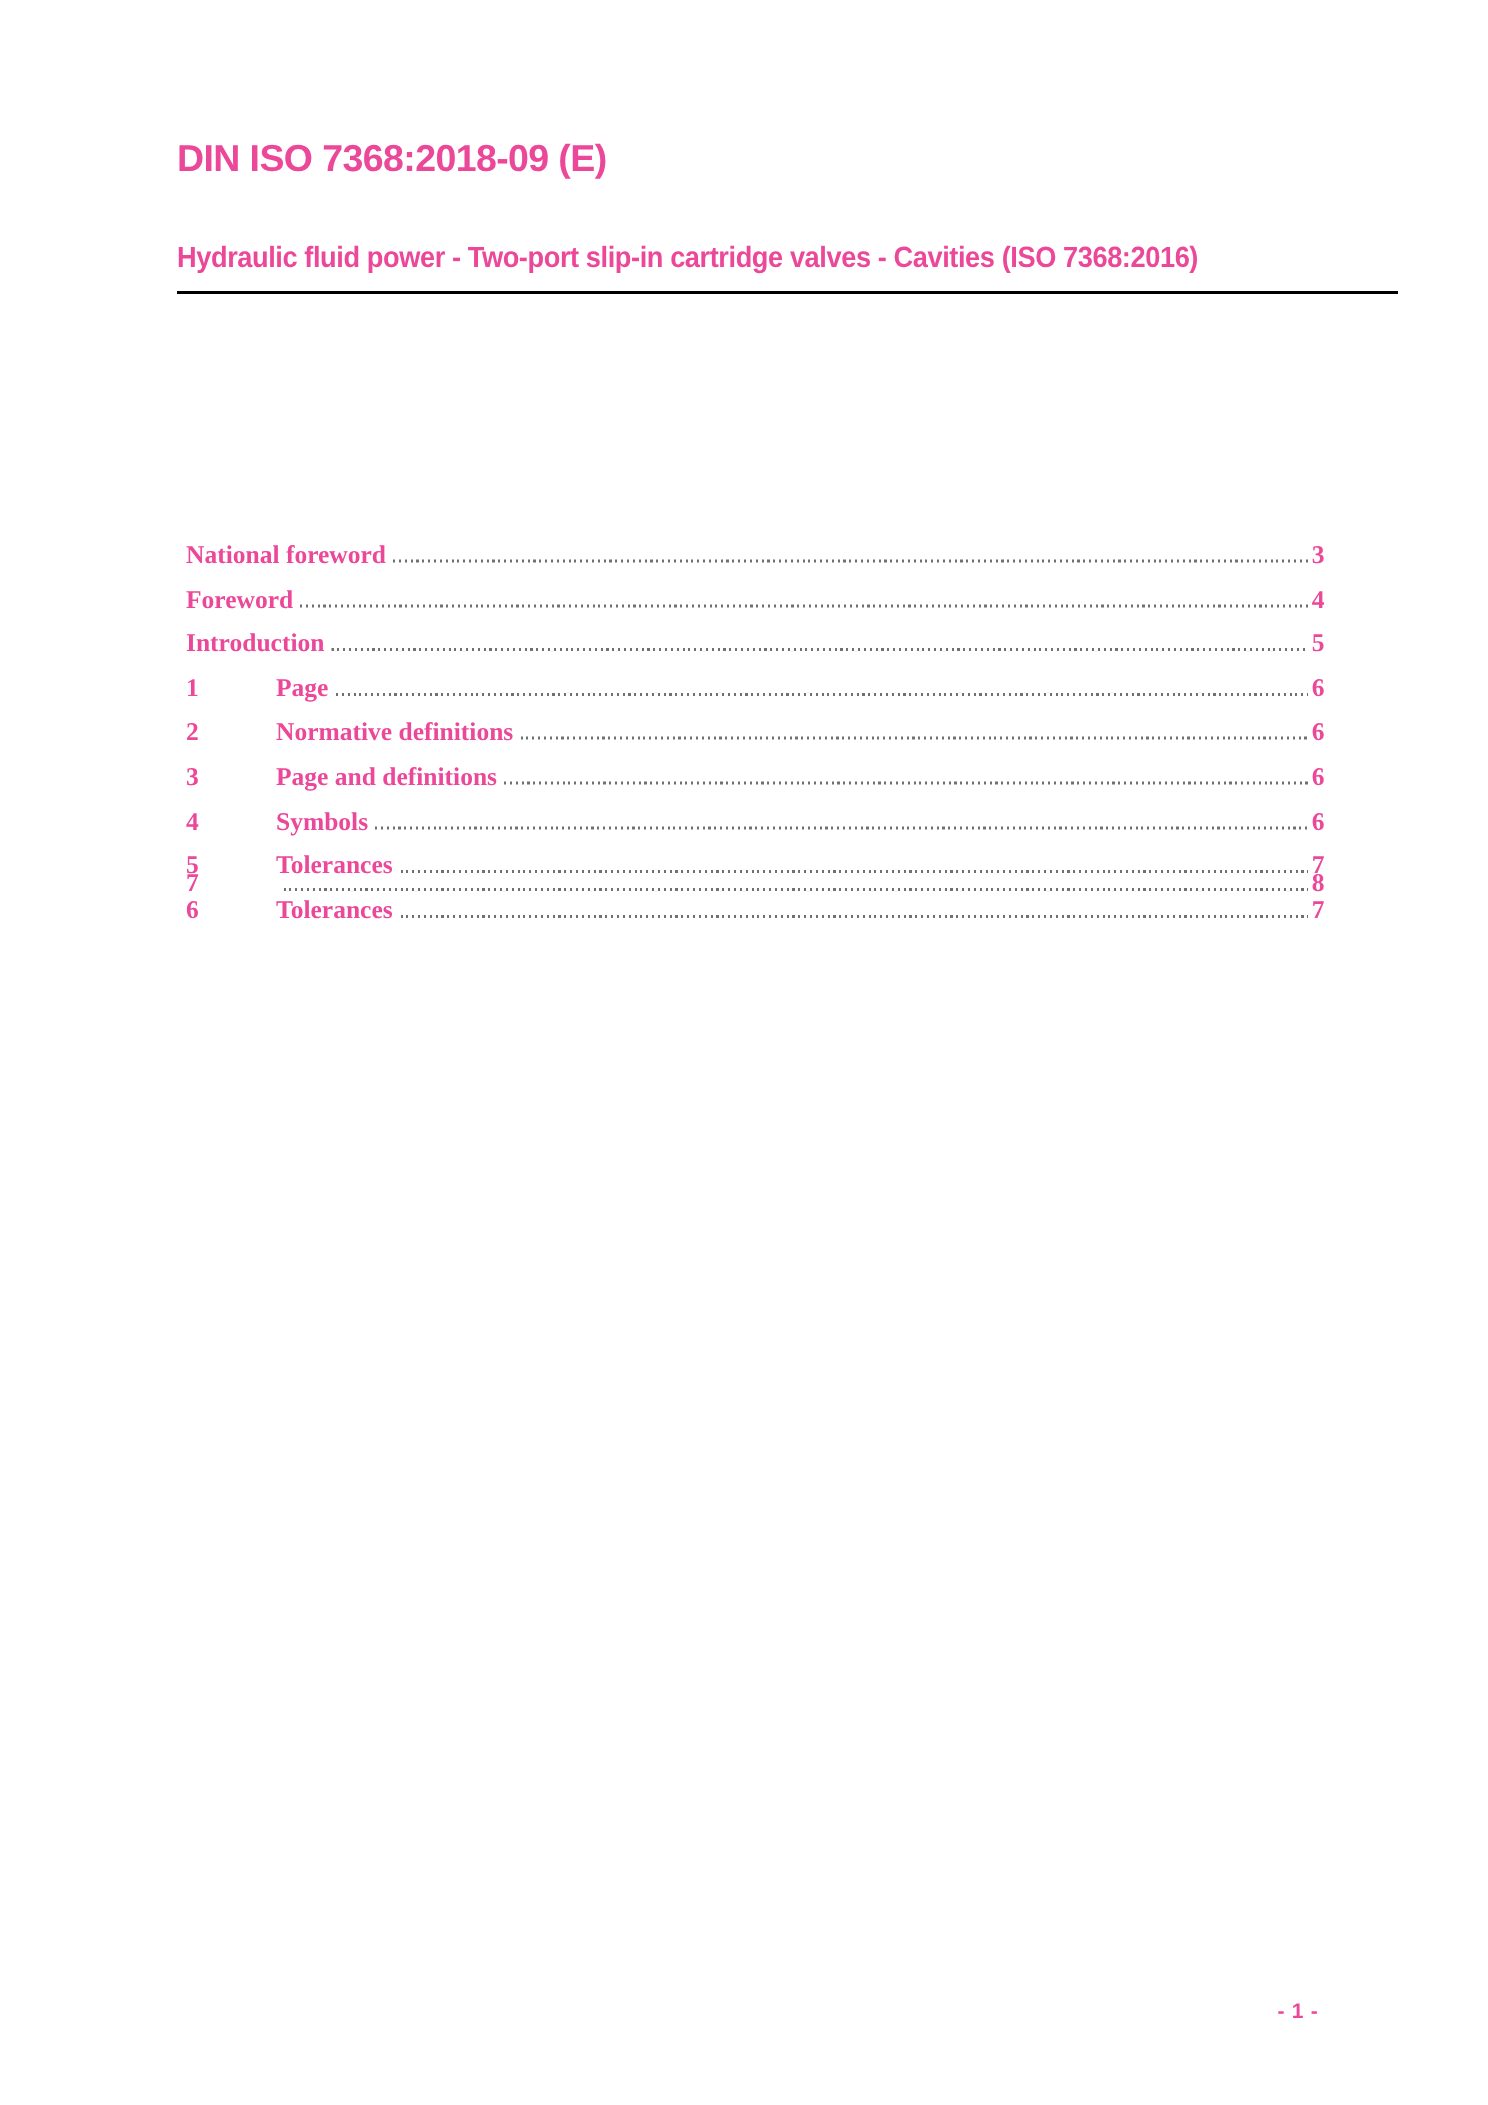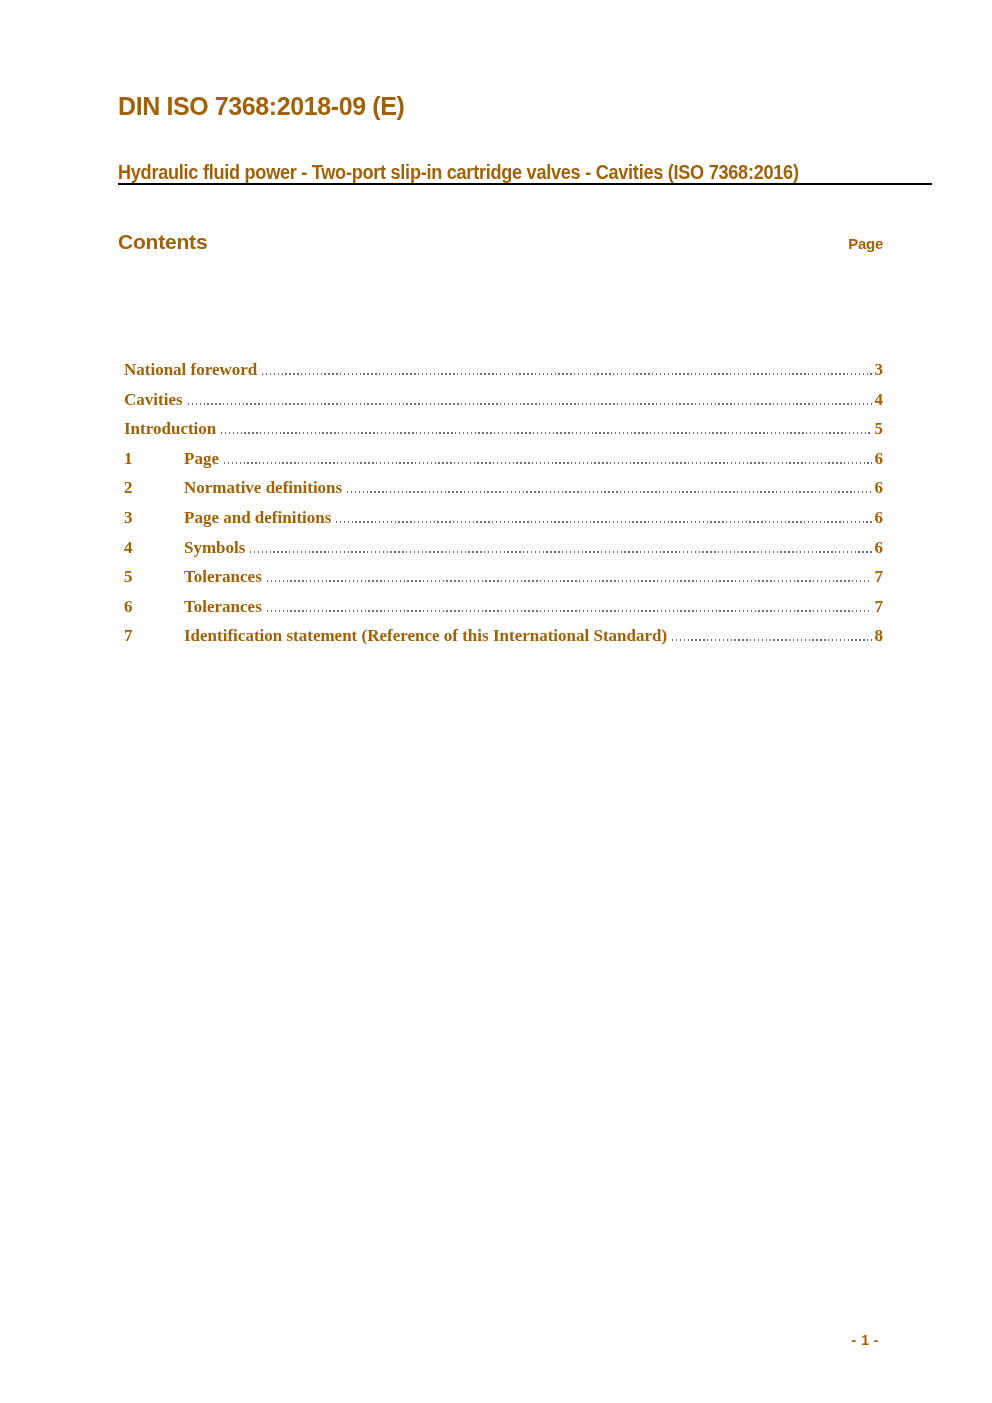--- a/index.html
+++ b/index.html
@@ -1,33 +1,33 @@
 <!DOCTYPE html>
 <html><head>
 <meta charset="utf-8">
 <style>
   html,body{margin:0;padding:0;background:#ffffff;}
   .page{
     position:relative;
     width:940px;height:1403px;
     background:#ffffff;
     font-family:"Liberation Sans", sans-serif;
-    color:#a16207;
+    color:#ec4899;
     overflow:hidden;
     border-radius:25px;
   }
   .doc-code{
     position:absolute;left:118px;top:92px;
     font-size:25px;font-weight:bold;letter-spacing:-0.4px;
     white-space:nowrap;
   }
   .doc-title-block{
     position:absolute;left:118px;top:161px;width:814px;
     border-bottom:2px solid #000;
-    padding-bottom:0;
+    padding-bottom:11px;
   }
   .doc-title-text{
     display:inline-block;
     font-size:19.5px;font-weight:bold;letter-spacing:-0.3px;
     line-height:22px;white-space:nowrap;
     transform:scaleX(0.93);transform-origin:left bottom;
   }
   .contents-row{
     position:absolute;left:118px;right:57px;top:230px;
     display:flex;justify-content:space-between;align-items:baseline;
@@ -70,36 +70,32 @@
 <body>
 
 <div class="page">
 
   <div class="doc-code">DIN ISO 7368:2018-09 (E)</div>
 
   <div class="doc-title-block">
     <span class="doc-title-text">Hydraulic fluid power - Two-port slip-in cartridge valves - Cavities (ISO 7368:2016)</span>
   </div>
 
-  <div class="contents-row">
-    <span class="contents-heading">Contents</span>
-    <span class="page-col-label">Page</span>
-  </div>
 
   <div class="toc">
     <div class="toc-row">
 
       <span class="toc-title">National foreword</span>
       <span class="toc-leader"></span>
       <span class="toc-page">3</span>
     </div>
 
     <div class="toc-row">
 
-      <span class="toc-title">Cavities</span>
+      <span class="toc-title">Foreword</span>
       <span class="toc-leader"></span>
       <span class="toc-page">4</span>
     </div>
 
     <div class="toc-row">
 
       <span class="toc-title">Introduction</span>
       <span class="toc-leader"></span>
       <span class="toc-page">5</span>
     </div>
@@ -141,21 +137,20 @@
 
     <div class="toc-row">
       <span class="toc-num">6</span>
       <span class="toc-title">Tolerances</span>
       <span class="toc-leader"></span>
       <span class="toc-page">7</span>
     </div>
 
     <div class="toc-row">
       <span class="toc-num">7</span>
-      <span class="toc-title">Identification statement (Reference of this International Standard)</span>
       <span class="toc-leader"></span>
       <span class="toc-page">8</span>
     </div>
 
   </div>
 
   <div class="footer-page">- 1 -</div>
 
 </div>
 

